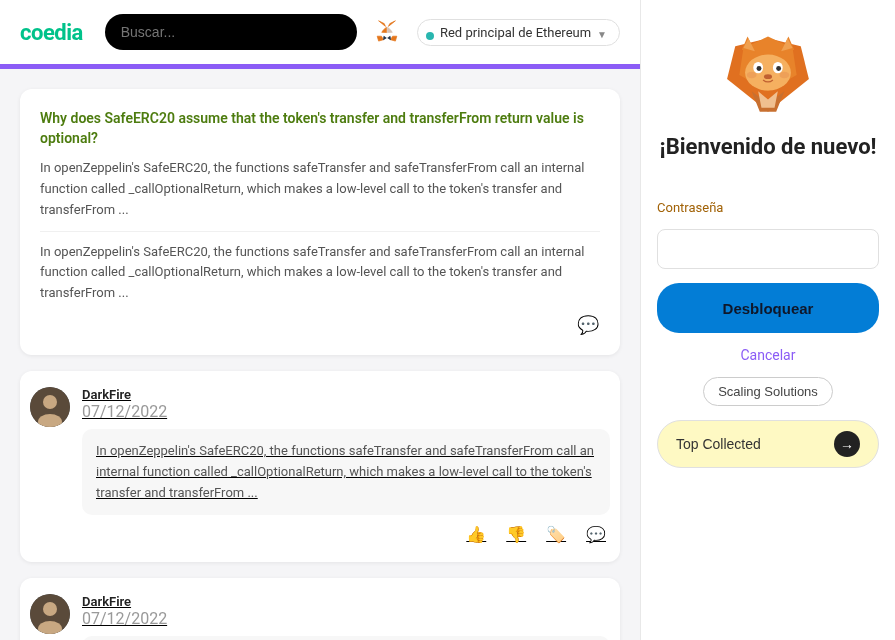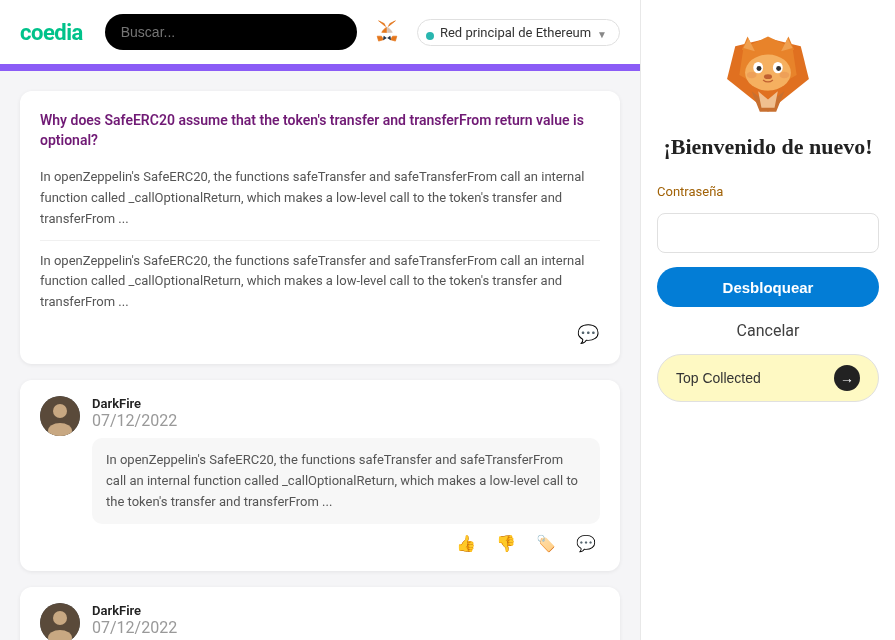--- a/index.html
+++ b/index.html
@@ -20,21 +20,21 @@
       display: flex;
       flex-direction: column;
     }
 
     
     .header {
       display: flex;
       align-items: center;
       padding: 14px 20px;
       background: #fff;
-      border-bottom: 7px solid #8b5cf6;
+      border-bottom: 5px solid #8b5cf6;
       gap: 12px;
     }
     .logo {
       font-size: 22px;
       font-weight: 700;
       color: #00c28a;
       letter-spacing: -0.5px;
       margin-right: 10px;
       text-decoration: none;
     }
@@ -70,22 +70,22 @@
     
     .question-card {
       background: #fff;
       border-radius: 12px;
       padding: 20px;
       box-shadow: 0 1px 4px rgba(0,0,0,0.07);
     }
     .question-title {
       font-size: 14px;
       font-weight: 600;
-      color: #701a75;
-      margin-bottom: 17px;
+      color: #4d7c0f;
+      margin-bottom: 10px;
       line-height: 1.4;
     }
     .question-body {
       font-size: 13px;
       color: #555;
       line-height: 1.6;
       margin-bottom: 10px;
     }
     .question-body + .question-body {
       padding-top: 10px;
@@ -96,24 +96,25 @@
       justify-content: flex-end;
       color: #aaa;
       font-size: 18px;
       margin-top: 8px;
     }
 
     
     .reply-card {
       background: #fff;
       border-radius: 12px;
-      padding: 16px 20px;
+      padding: 16px 10px;
       box-shadow: 0 1px 4px rgba(0,0,0,0.07);
       display: flex;
       gap: 12px;
+      text-decoration: underline;
     }
     .avatar {
       width: 40px;
       height: 40px;
       border-radius: 50%;
       overflow: hidden;
       flex-shrink: 0;
       background: #555;
       display: flex;
       align-items: center;
@@ -183,22 +184,21 @@
     }
 
     .welcome-text {
       text-align: center;
     }
     .welcome-title {
       font-size: 22px;
       font-weight: 700;
       color: #222;
       line-height: 1.2;
-      margin-bottom: 6px;
-      font-family: Liberation Serif, serif;
+      margin-bottom: 22px;
     }
     .welcome-subtitle {
       font-size: 13px;
       color: #888;
     }
 
     .password-label {
       font-size: 13px;
       color: #a16207;
       align-self: flex-start;
@@ -208,32 +208,32 @@
       width: 100%;
       height: 40px;
       border: 1.5px solid #e0e0e0;
       border-radius: 8px;
       padding: 0 12px;
       font-size: 14px;
       outline: none;
     }
     .unlock-btn {
       width: 100%;
-      height: 40px;
+      height: 50px;
       background: #037dd6;
-      color: #ffffff;
+      color: #0f172a;
       border: none;
       border-radius: 22px;
       font-size: 15px;
       font-weight: 600;
       cursor: pointer;
     }
     .cancel-link {
-      font-size: 16px;
-      color: #404040;
+      font-size: 14px;
+      color: #8b5cf6;
       cursor: pointer;
       text-decoration: none;
     }
 
     .tag-row {
       display: flex;
       gap: 8px;
       flex-wrap: wrap;
       justify-content: center;
       width: 100%;
@@ -420,19 +420,22 @@
     <div class="welcome-title">¡Bienvenido de nuevo!</div>
   </div>
 
   <div class="password-label">Contraseña</div>
   <input class="password-input" type="password" style="">
 
   <button class="unlock-btn">Desbloquear</button>
 
   <a class="cancel-link">Cancelar</a>
 
+  <div class="tag-row">
+    <button class="tag-btn">Scaling Solutions</button>
+  </div>
 
   <button class="top-collected-btn">
     <span>Top Collected</span>
     <div class="arrow-icon">→</div>
   </button>
 
 </div>
 
 </body></html>

